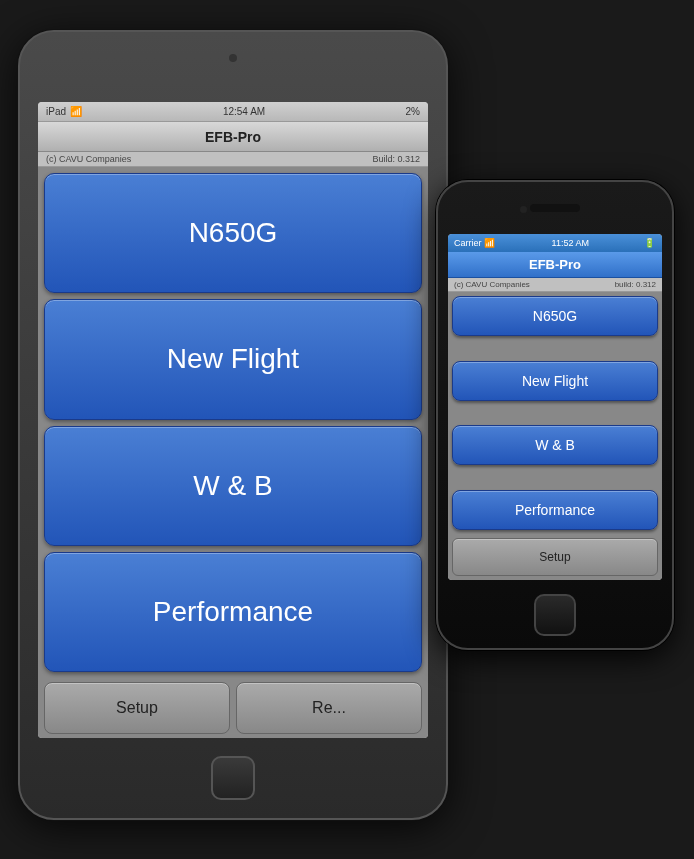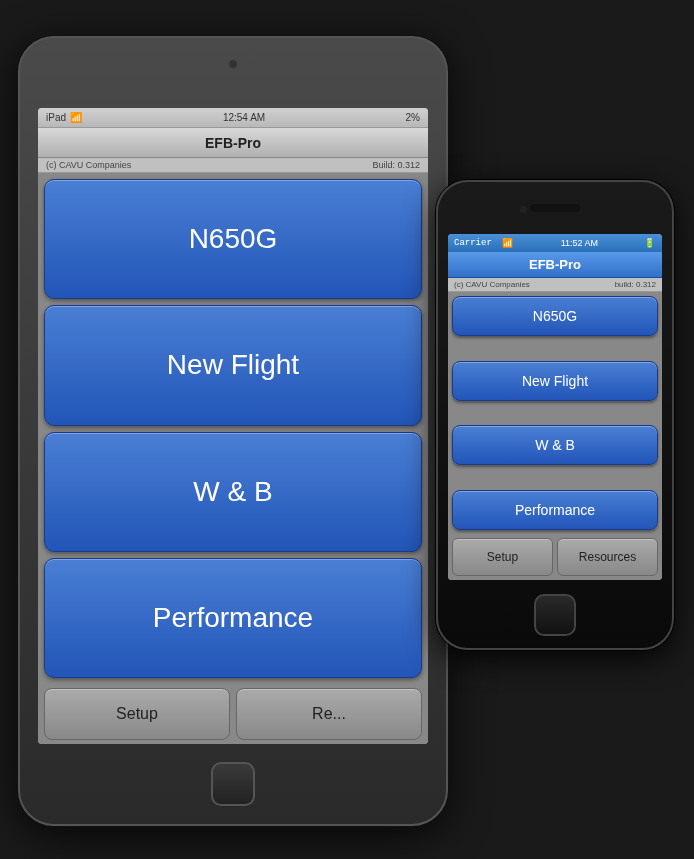--- a/index.html
+++ b/index.html
@@ -18,21 +18,21 @@
     .scene {
       position: relative;
       width: 694px;
       height: 859px;
     }
 
     
     .ipad {
       position: absolute;
       left: 18px;
-      top: 36px;
+      top: 30px;
       width: 430px;
       height: 790px;
       background: linear-gradient(180deg, #4a4a4a 0%, #2a2a2a 100%);
       border-radius: 36px;
       border: 2px solid #555;
       box-shadow: 0 0 0 1px #111, 0 8px 40px rgba(0,0,0,0.8);
     }
 
     .ipad-camera {
       position: absolute;
@@ -365,21 +365,21 @@
   </div>
 
   <div class="iphone">
     <div class="iphone-speaker"></div>
     <div class="iphone-camera"></div>
     <div class="iphone-home"></div>
 
     <div class="iphone-screen">
 
       <div class="iphone-status">
-        <div style="display:flex;align-items:center;gap:11px;font-family:Liberation Mono, monospace;">
+        <div style="display:flex;align-items:center;gap:3px;">
           <span>Carrier</span>
           <span>📶</span>
         </div>
         <span>11:52 AM</span>
         <span>🔋</span>
       </div>
 
       <div class="iphone-titlebar">
         <span class="iphone-titlebar-text">EFB-Pro</span>
       </div>
@@ -391,18 +391,17 @@
 
       <div class="iphone-content screen-flex">
         <div class="iphone-btn">N650G</div>
         <div class="iphone-btn">New Flight</div>
         <div class="iphone-btn">W &amp; B</div>
         <div class="iphone-btn">Performance</div>
       </div>
 
       <div class="iphone-bottom-bar">
         <div class="iphone-bottom-btn">Setup</div>
-        <div class="iphone-bottom-btn">Resources</div>
       </div>
     </div>
   </div>
 
 </div>
 
 </body></html>

